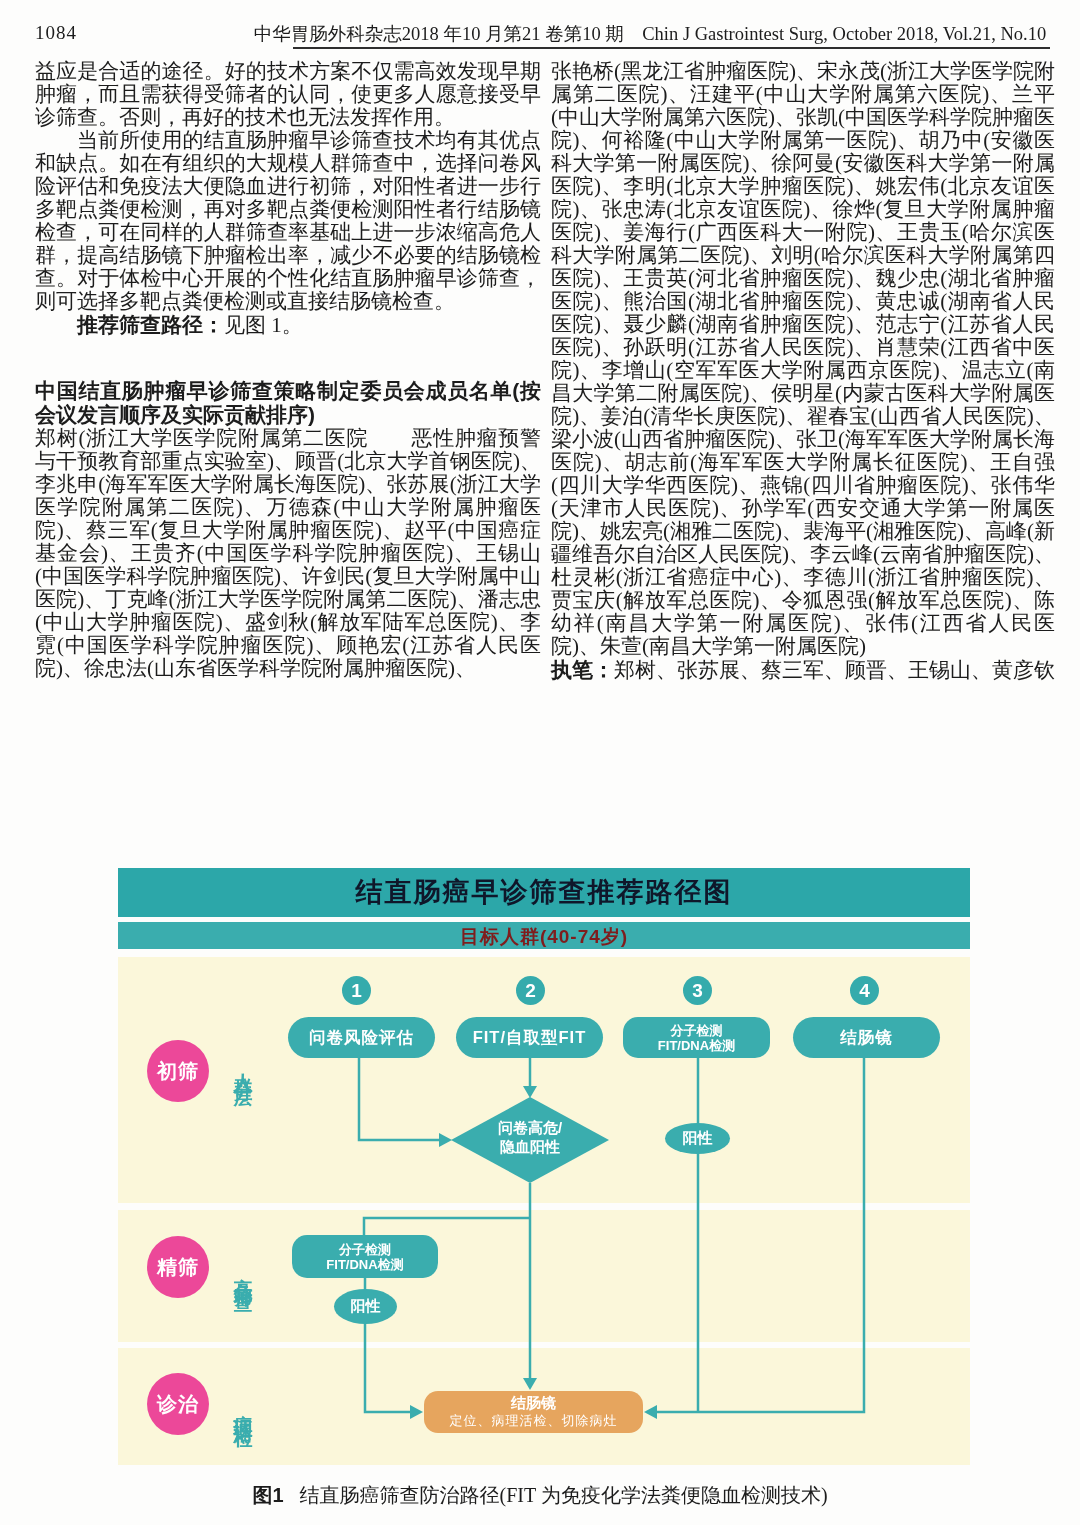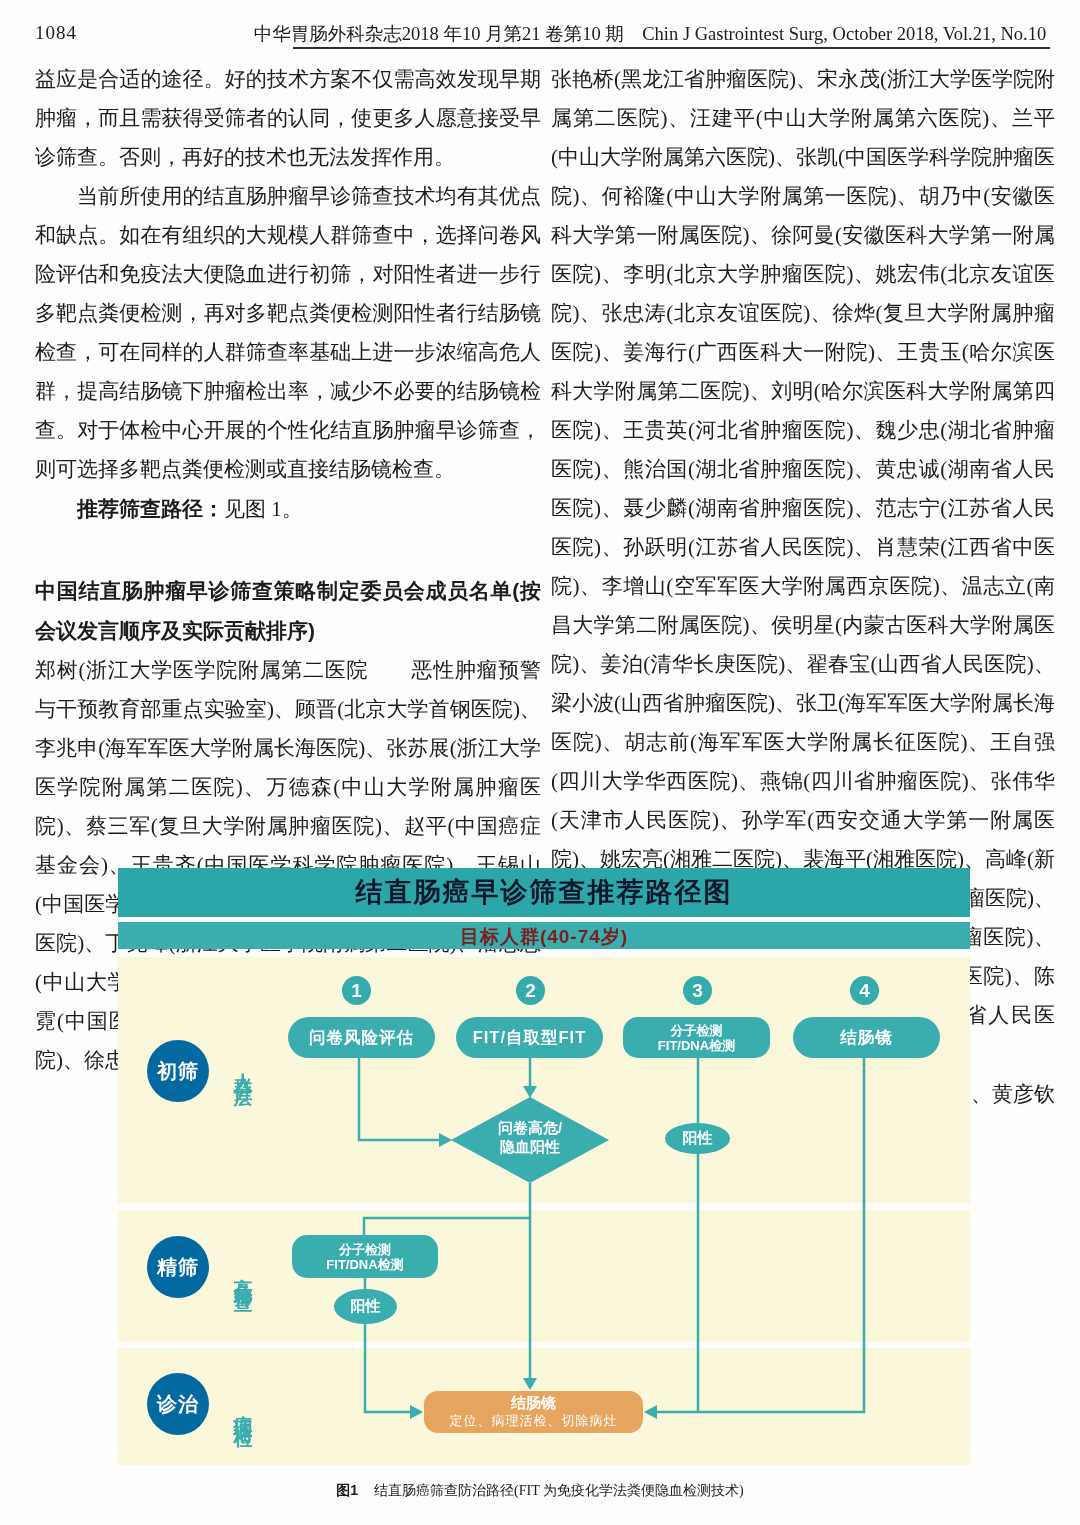--- a/index.html
+++ b/index.html
@@ -8,47 +8,47 @@
     position:relative; width:1080px; height:1525px;
     background:#fdfdfc; overflow:hidden;
     font-family:"Liberation Serif","DejaVu Serif",serif;
     color:#1c1c1c;
   }
   
   #page-number { position:absolute; left:35px; top:22px; font-size:19px; letter-spacing:1px; }
   #journal-line { position:absolute; left:250px; top:21px; width:800px; text-align:center; font-size:18.5px; white-space:nowrap; }
   #journal-rule { position:absolute; left:293px; top:47px; width:757px; height:2px; background:#2e2e2e; }
   
-  .col { position:absolute; top:60px; width:506px; font-size:21px; line-height:39px; text-align:justify; text-justify:inter-ideograph; }
+  .col { position:absolute; top:60px; width:506px; font-size:21px; line-height:23px; text-align:justify; text-justify:inter-ideograph; }
   #col-left  { left:35px;  }
   #col-right { left:551px; width:504px; }
   .indent { text-indent:2em; }
   .bold-sans { font-weight:bold; font-family:"Liberation Sans","DejaVu Sans",sans-serif;margin-top:36px; }
   #committee-heading { margin-top:42px; }
   
   #flowchart { position:absolute; left:118px; top:868px; width:852px; height:597px; font-family:"Liberation Sans","DejaVu Sans",sans-serif; }
   .band { position:absolute; left:0; width:852px; }
   #fc-title-bar  { top:0;  height:49px; background:#2ca7a9; color:#0f172a; font-size:27px; font-weight:bold; text-align:center; line-height:49px; letter-spacing:2px; }
   #fc-target-bar { top:54px; height:27px; background:#3aadae; color:#7f1d1d; font-size:19px; font-weight:bold; text-align:center; line-height:30px; letter-spacing:1px; }
   #fc-band1 { top:89px;  height:246px; background:#fbf7da; }
   #fc-band2 { top:342px; height:132px; background:#fbf7da; }
   #fc-band3 { top:480px; height:117px; background:#fbf7da; }
   #fc-svg { position:absolute; left:0; top:0; z-index:2; }
   .fc-node { position:absolute; z-index:3; display:flex; flex-direction:column; align-items:center; justify-content:center; color:#fff; font-weight:bold; text-align:center; }
   .num-circle { width:29px; height:29px; border-radius:50%; background:#35abac; font-size:19px; top:108px; }
-  .stage-circle { width:62px; height:62px; border-radius:50%; background:#0369a1; left:29px; font-size:20px; letter-spacing:1px; }
+  .stage-circle { width:62px; height:62px; border-radius:50%; background:#ec4899; left:29px; font-size:20px; letter-spacing:1px; }
   .side-label { position:absolute; z-index:3; left:112px; width:30px; color:#3aadae; font-size:19px; font-weight:bold; writing-mode:vertical-lr; text-orientation:upright; letter-spacing:5px; text-align:center; }
   .tealbox { background:#3aadae; border-radius:21px; height:41px; top:149px; font-size:16.5px; letter-spacing:1px; }
   .tealbox.twoline { border-radius:15px; font-size:13px; line-height:15px; letter-spacing:0; }
   .pos-ellipse { background:#3aadae; border-radius:50%; font-size:15px; }
   #fc-diamond-label { left:342px; top:250px; width:140px; font-size:15px; line-height:19px; background:transparent; }
   #fc-final-box { left:306px; top:523px; width:219px; height:42px; background:#e6a55e; border-radius:14px; font-size:15px; line-height:18px; }
   #fc-final-box .sub { font-size:13px; font-weight:normal; letter-spacing:1px; }
   
-  #figure-caption { position:absolute; left:0; top:1482px; width:1080px; text-align:center; font-size:14px; }
+  #figure-caption { position:absolute; left:0; top:1482px; width:1080px; text-align:center; font-size:20px; }
   #figure-caption .cap-label { font-weight:bold; font-family:"Liberation Sans","DejaVu Sans",sans-serif; margin-right:16px; }
 </style>
 </head>
 <body>
 
 <div id="page">
 
   <div id="page-number">1084</div>
   <div id="journal-line">中华胃肠外科杂志2018 年10 月第21 卷第10 期　Chin J Gastrointest Surg, October 2018, Vol.21, No.10</div>
   <div id="journal-rule"></div>

